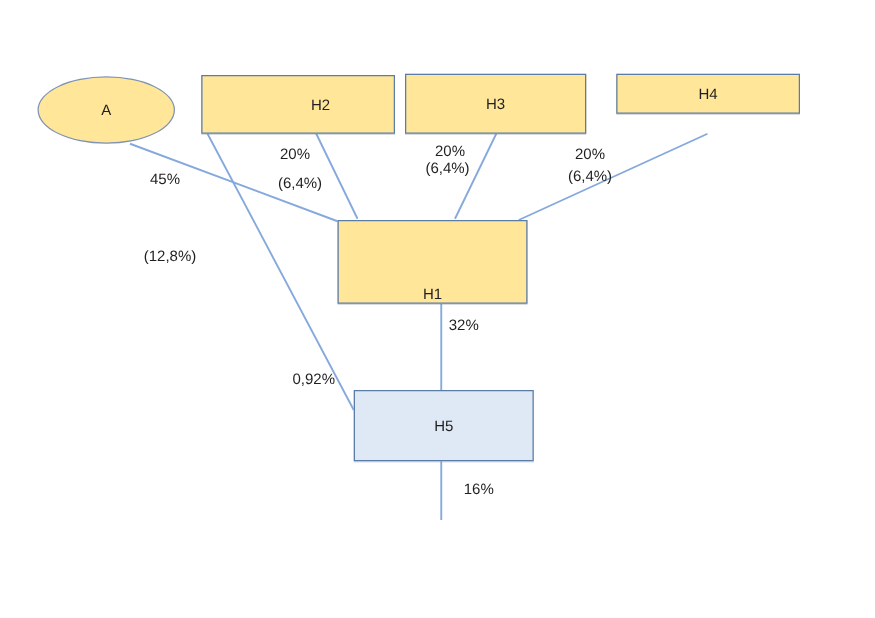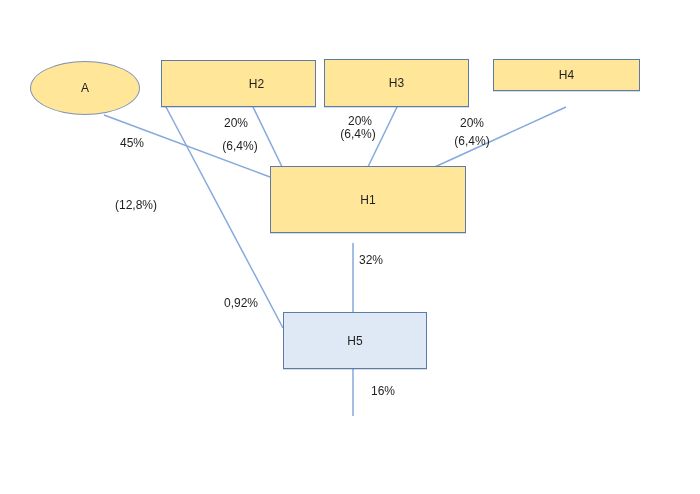--- a/index.html
+++ b/index.html
@@ -73,38 +73,38 @@
   </div>
 
   <div class="node rect yellow" style="left:324px; top:59px; width:145px; height:48px;">
     <span>H3</span>
   </div>
 
   <div class="node rect yellow" style="left:493px; top:59px; width:147px; height:32px;">
     <span>H4</span>
   </div>
 
-  <div class="node rect yellow" style="left:270px; top:166px; width:196px; height:67px;">
+  <div class="node rect yellow" style="left:270px; top:176px; width:152px; height:67px;align-items:flex-end;">
     <span>H1</span>
   </div>
 
   <div class="node rect blue" style="left:283px; top:312px; width:144px; height:57px;">
     <span>H5</span>
   </div>
 
 
   <div class="edge-label" style="left:132px; top:136px;">45%</div>
   <div class="edge-label" style="left:136px; top:154px;margin-top:44px;">(12,8%)</div>
 
   <div class="edge-label" style="left:236px; top:116px;">20%</div>
   <div class="edge-label" style="left:240px; top:139px;">(6,4%)</div>
 
   <div class="edge-label" style="left:360px; top:114px;">20%</div>
   <div class="edge-label" style="left:358px; top:127px;">(6,4%)</div>
 
   <div class="edge-label" style="left:472px; top:116px;">20%</div>
   <div class="edge-label" style="left:472px; top:134px;">(6,4%)</div>
 
-  <div class="edge-label" style="left:241px; top:296px;text-align:center;">0,92%</div>
+  <div class="edge-label" style="left:251px; top:296px;text-align:center;">0,92%</div>
   <div class="edge-label" style="left:371px; top:253px;">32%</div>
   <div class="edge-label" style="left:383px; top:384px;">16%</div>
 
 </div>
 
 </body></html>

